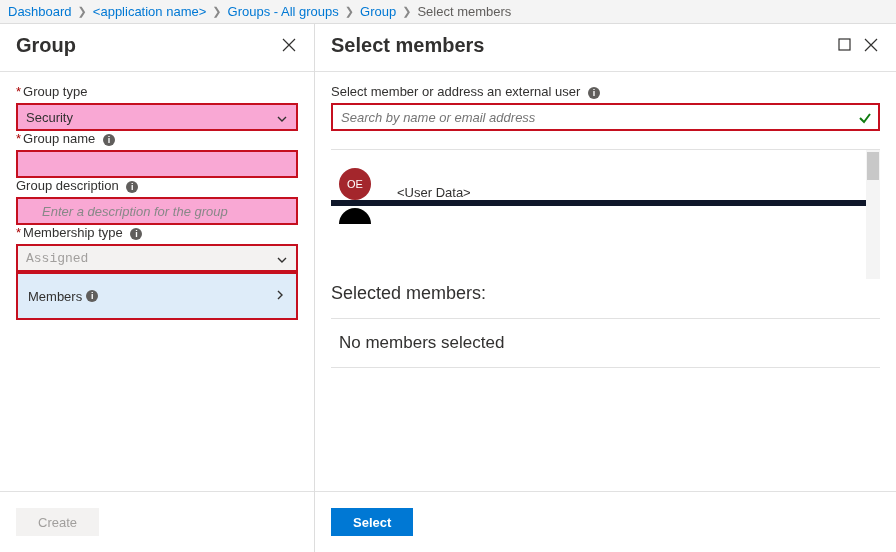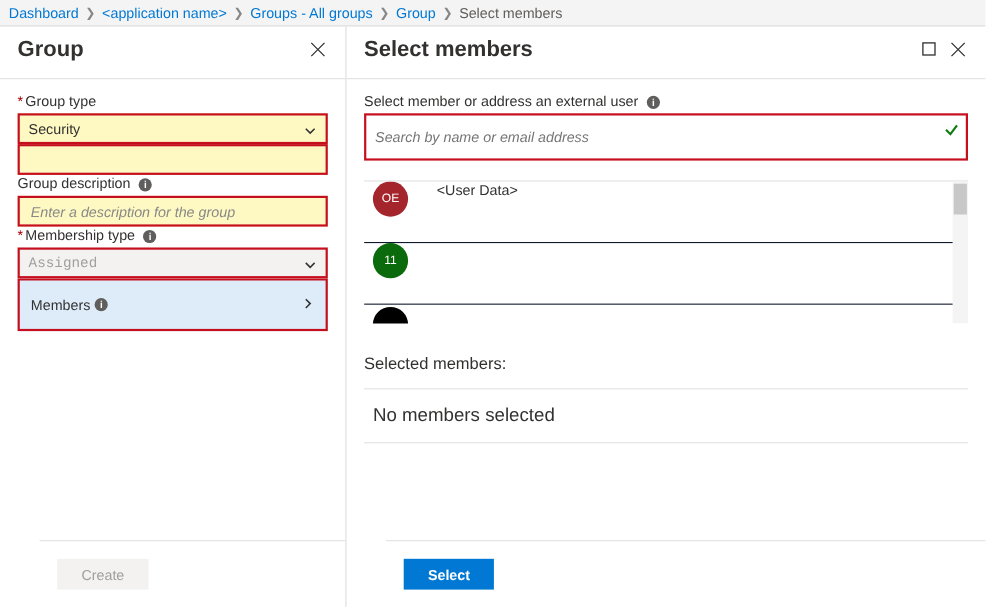--- a/index.html
+++ b/index.html
@@ -19,53 +19,53 @@
 .hdr-icon { width: 16px; height: 16px; margin-left: 10px; cursor: pointer; color: #323130; }
 
 .panel-body { flex: 1; padding: 12px 16px 0 16px; overflow: hidden; }
 
 .field { }
 .field-label { display: block; font-size: 13px; color: #323130; margin-bottom: 4px; }
 .req { color: #a80000; margin-right: 2px; }
 .info-icon { display: inline-block; width: 12px; height: 12px; border-radius: 50%; background: #605e5c; color: #fff; font-size: 9px; line-height: 12px; text-align: center; margin-left: 4px; font-style: normal; font-weight: bold; vertical-align: middle; }
 
 .hl { border: 2px solid #c50f1f; }
-.select-wrap, .input-wrap { position: relative; height: 28px; background: #fef9c3; }
+.select-wrap, .input-wrap { position: relative; height: 28px; background: #f9a8d4; }
 .select-wrap.disabled { background: #f3f2f1; }
 .select-wrap .sel-val { position: absolute; left: 8px; top: 5px; font-size: 13px; }
 .select-wrap.disabled .sel-val { color: #a19f9d; font-family: Liberation Mono, monospace; }
 .select-wrap .chev { position: absolute; right: 8px; top: 8px; }
-.input-wrap input { width: 100%; height: 100%; border: none; outline: none; padding: 0 10px; font-size: 13px; font-style: italic; color: #605e5c; background: transparent; }
+.input-wrap input { width: 100%; height: 100%; border: none; outline: none; padding: 0 24px; font-size: 13px; font-style: italic; color: #605e5c; background: transparent; }
 .input-wrap input::placeholder { font-style: italic; color: #888; }
 
 .members-row { background: #deecf9; height: 48px; display: flex; align-items: center; padding: 0 10px; cursor: pointer; }
 .members-row .chev-r { margin-left: auto; }
 
-.panel-footer { border-top: 1px solid #e1e1e1; padding: 16px; margin-left: 36px; }
+.panel-footer { border-top: 1px solid #e1e1e1; padding: 16px; }
 .btn { height: 28px; padding: 0 22px; font-size: 13px; border: none; cursor: pointer; }
 .btn-disabled { background: #f3f2f1; color: #a19f9d; }
 .btn-primary { background: #0078d4; color: #fff; font-weight: 600; text-align: right; }
 
-.search-wrap { position: relative; height: 43px; background: #fff; }
+.search-wrap { position: relative; height: 28px; background: #fff; }
 .search-wrap input { width: 100%; height: 100%; border: none; outline: none; padding: 0 28px 0 8px; font-size: 13px; font-style: italic; background: transparent; }
 .check-icon { position: absolute; right: 6px; top: 6px; color: #107c10; }
 
 .member-list { margin-top: 18px; border-top: 1px solid #e1e1e1; position: relative; height: 130px; overflow: hidden; }
-.member-item { display: flex; align-items: flex-start; height: 56px; border-bottom: 1px solid #0f172a; padding: 0 8px; }
+.member-item { display: flex; align-items: flex-end; height: 56px; border-bottom: 6px solid #0f172a; padding: 0 8px; }
 .avatar { width: 32px; height: 32px; border-radius: 50%; display: flex; align-items: center; justify-content: center; color: #fff; font-size: 11px; font-weight: 400; margin-right: 26px; }
 .av-red { background: #a4262c; }
 .av-green { background: #0b6a0b; }
 .av-black { background: #000; width: 32px; height: 16px; border-radius: 16px 16px 0 0; align-self: flex-end; margin-bottom: 0; }
 .member-item.partial { height: 18px; border-bottom: none; align-items: flex-end; overflow: hidden; }
 .member-name { font-size: 13px; }
 
 .scroll-track { position: absolute; right: 0; top: 0; width: 14px; height: 100%; background: #f4f4f4; }
 .scroll-thumb { position: absolute; right: 1px; top: 2px; width: 12px; height: 28px; background: #c8c8c8; }
 
-.sel-label { margin-top: 28px; font-size: 15px; }
+.sel-label { margin-top: 4px; font-size: 18px; }
 .sel-box { margin-top: 14px; border-top: 1px solid #e1e1e1; border-bottom: 1px solid #e1e1e1; padding: 14px 8px; font-size: 17px; color: #323130; }
 
 svg.chev-svg { width: 12px; height: 12px; }
 svg.close-svg { width: 14px; height: 14px; }
 svg.max-svg { width: 13px; height: 13px; }
 svg.check-svg { width: 14px; height: 14px; }
 </style>
 </head>
 <body>
 
@@ -95,20 +95,21 @@
       <div class="field">
         <label class="field-label"><span class="req">*</span><span>Group type</span></label>
         <div class="select-wrap hl">
           <span class="sel-val">Security</span>
           <span class="chev"><svg class="chev-svg" viewBox="0 0 12 12">
                 <path d="M2 4 L6 8 L10 4" stroke="#323130" stroke-width="1.4" fill="none"></path>
               </svg></span>
         </div>
       </div>
       <div class="field">
+        <label class="field-label"><span class="req">*</span><span>Group name</span> <i class="info-icon">i</i></label>
         <div class="input-wrap hl">
           <input type="text" style="">
         </div>
       </div>
       <div class="field">
         <label class="field-label"><span>Group description</span> <i class="info-icon">i</i></label>
         <div class="input-wrap hl">
           <input type="text" placeholder="Enter a description for the group" style="">
         </div>
       </div>
@@ -157,24 +158,20 @@
         <span class="check-icon"><svg class="check-svg" viewBox="0 0 14 14">
               <path d="M2 7 L6 11 L12 3" stroke="#107c10" stroke-width="2" fill="none"></path>
             </svg></span>
       </div>
 
       <div class="member-list">
         <div class="member-item">
           <div class="avatar av-red">OE</div>
           <span class="member-name">&lt;User Data&gt;</span>
         </div>
-        <div class="member-item">
-          <div class="avatar av-green">11</div>
-          <span class="member-name"></span>
-        </div>
         <div class="member-item partial">
           <div class="avatar av-black"></div>
         </div>
         <div class="scroll-track">
           <div class="scroll-thumb"></div>
         </div>
       </div>
 
       <div class="sel-label">Selected members:</div>
       <div class="sel-box">No members selected</div>

